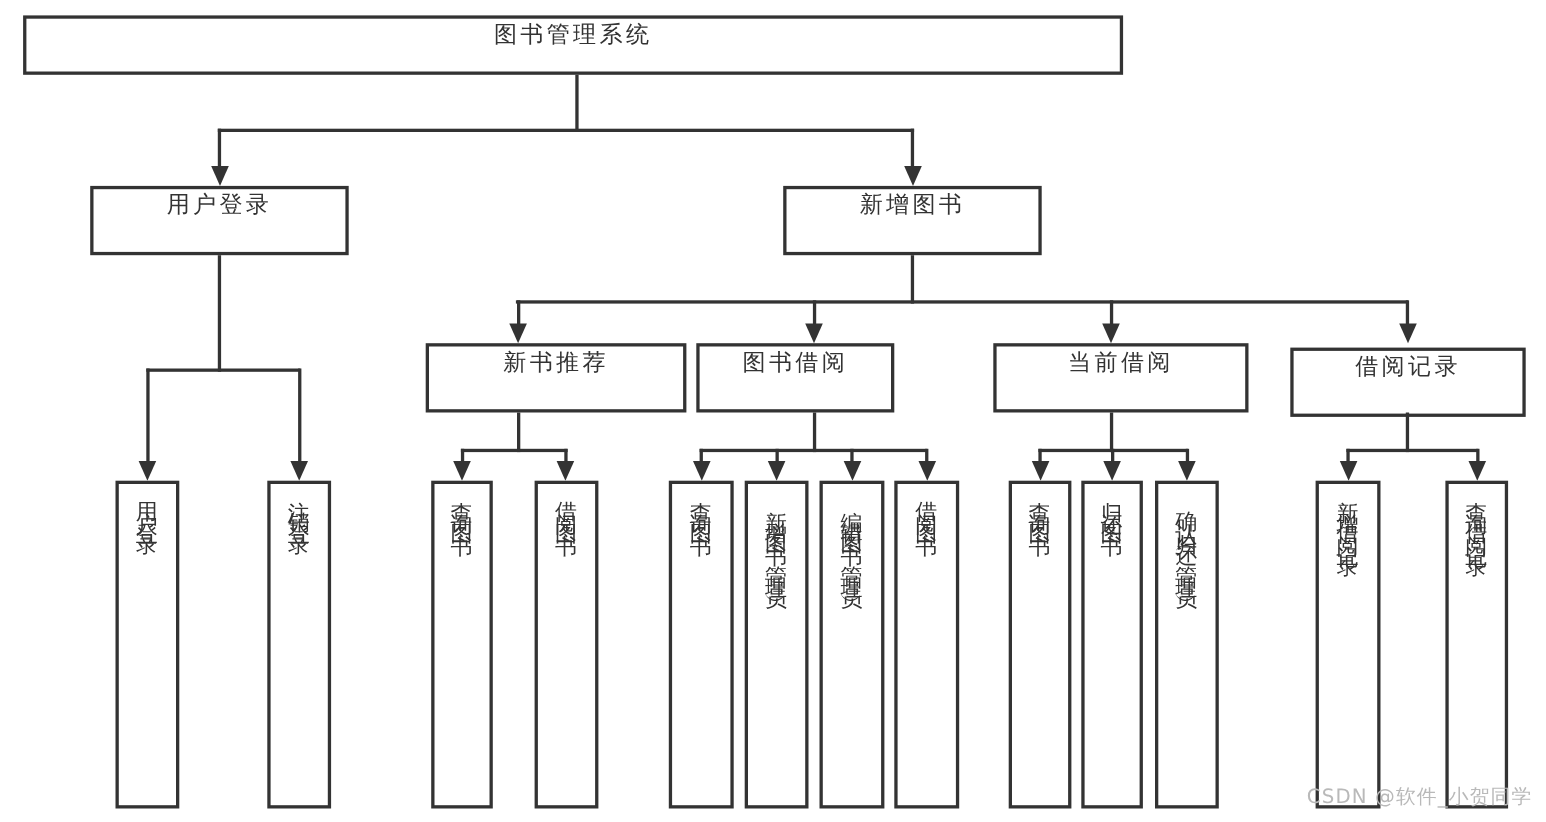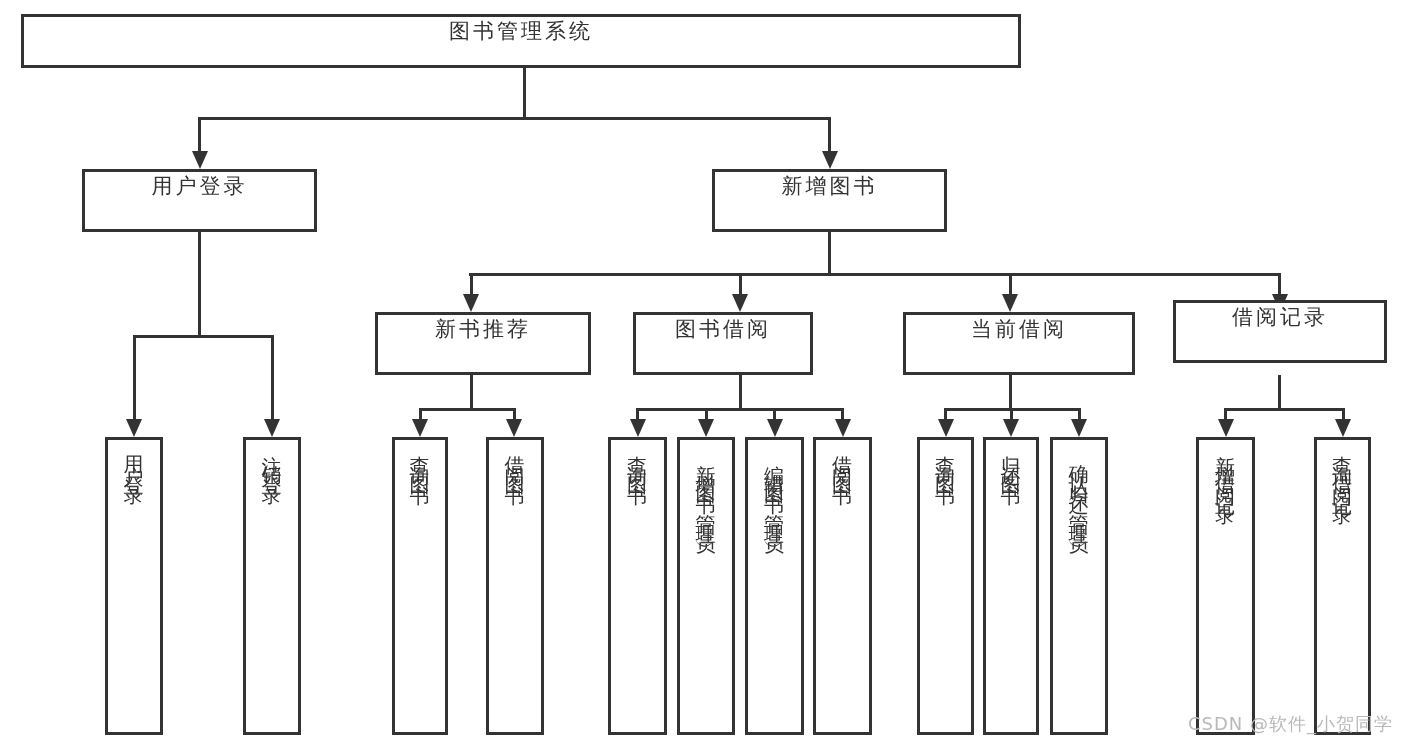--- a/index.html
+++ b/index.html
@@ -76,30 +76,30 @@
 <div class="line" style="left:469px; top:273px; width:811px; height:3px"></div>
 <div class="line" style="left:470px; top:273px; width:3px; height:24px"></div>
 <div class="line" style="left:739px; top:273px; width:3px; height:24px"></div>
 <div class="line" style="left:1009px; top:273px; width:3px; height:24px"></div>
 <div class="line" style="left:1278px; top:273px; width:3px; height:24px"></div>
 <div class="arrow" style="left:463px; top:294px"></div>
 <div class="arrow" style="left:732px; top:294px"></div>
 <div class="arrow" style="left:1002px; top:294px"></div>
 <div class="arrow" style="left:1272px; top:294px"></div>
 
-<div class="box hbox" style="left:375px; top:312px; width:216px; height:63px">
+<div class="box hbox" style="left:387px; top:312px; width:237px; height:63px">
   <span>新书推荐</span>
 </div>
 <div class="box hbox" style="left:633px; top:312px; width:180px; height:63px">
   <span>图书借阅</span>
 </div>
 <div class="box hbox" style="left:903px; top:312px; width:232px; height:63px">
   <span>当前借阅</span>
 </div>
-<div class="box hbox" style="left:1173px; top:300px; width:214px; height:63px">
+<div class="box hbox" style="left:1173px; top:316px; width:214px; height:63px">
   <span>借阅记录</span>
 </div>
 
 <div class="line" style="left:470px; top:375px; width:3px; height:36px"></div>
 <div class="line" style="left:419px; top:408px; width:97px; height:3px"></div>
 <div class="line" style="left:419px; top:408px; width:3px; height:13px"></div>
 <div class="line" style="left:513px; top:408px; width:3px; height:13px"></div>
 <div class="arrow" style="left:412px; top:419px"></div>
 <div class="arrow" style="left:506px; top:419px"></div>
 

